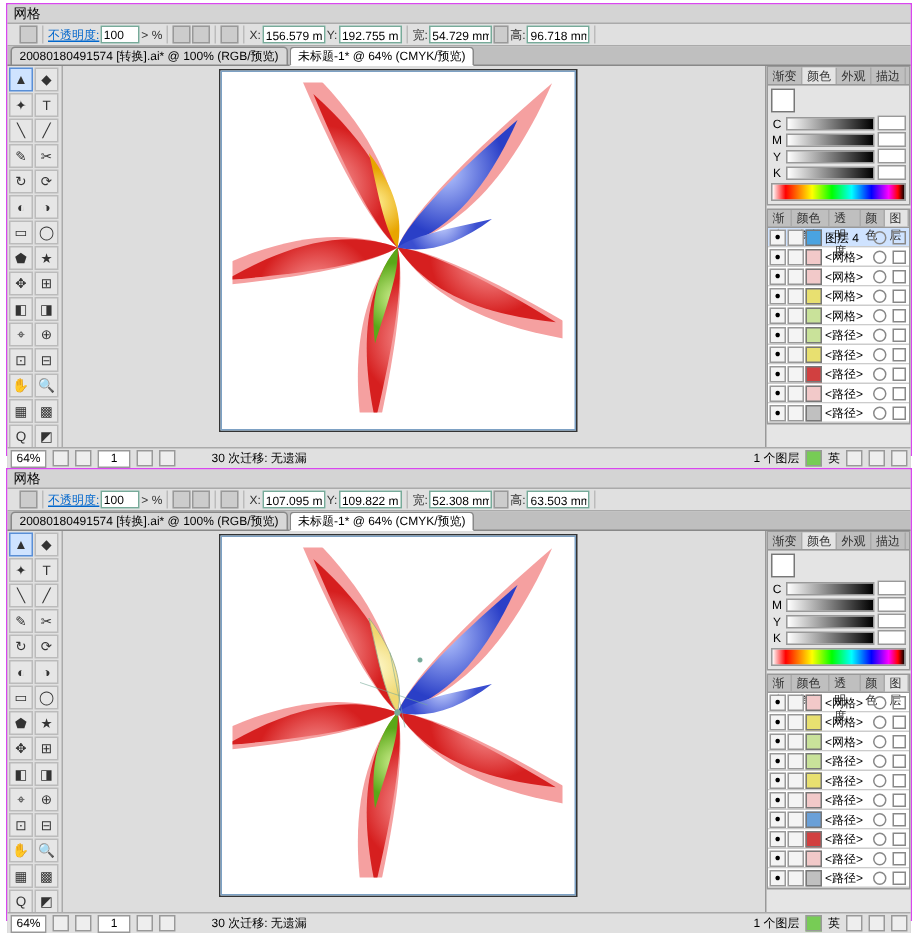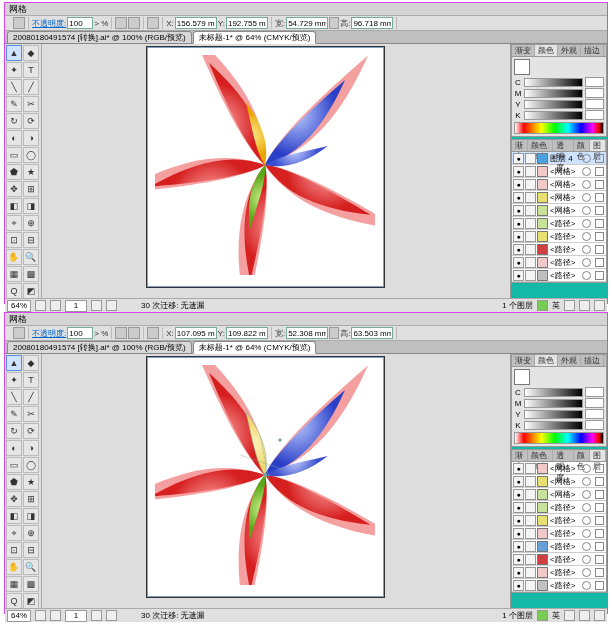--- a/index.html
+++ b/index.html
@@ -22,21 +22,21 @@
 .tbtn.sel{background:#cfe3ff;border-color:#5a8fd6}
 .swatch{grid-column:1/3;height:22px;position:relative}
 .swatch .f{position:absolute;left:3px;top:2px;width:13px;height:13px;background:#fff;border:1px solid #444}
 .swatch .s{position:absolute;left:10px;top:8px;width:13px;height:13px;background:#fff;border:1px solid #444}
 .swatch .s::after{content:"";position:absolute;left:2px;top:2px;width:7px;height:7px;border:1px solid #c00}
 
 .canvaswrap{flex:1;overflow:hidden;position:relative;background:#ddd}
 .canvas{position:absolute;left:105px;top:3px;width:235px;height:238px;background:#fff;border:1px solid #7da1c4;box-shadow:0 0 0 1px #333}
 .pinwheel{position:absolute;left:117px;top:118px;transform:translate(-50%,-50%)}
 
-.panels{width:96px;background:#14b8a6;border-left:1px solid #999;position:absolute;right:0;top:0;bottom:14px;font-size:8px}
+.panels{width:96px;background:#e5e5e5;border-left:1px solid #999;position:absolute;right:0;top:0;bottom:14px;font-size:8px}
 .panel{border:1px solid #999;margin-bottom:2px;background:#e4e4e4}
 .panel .phead{height:11px;background:#bfbfbf;display:flex;border-bottom:1px solid #999}
 .panel .ptab{padding:0 3px;line-height:11px;border-right:1px solid #aaa;color:#333}
 .panel .ptab.act{background:#e4e4e4}
 
 .colorbody{padding:2px}
 .crow{display:flex;align-items:center;margin-bottom:1px}
 .crow .cl{width:8px;text-align:center}
 .crow .sld{flex:1;height:7px;background:linear-gradient(to right,#fff,#000);border:1px solid #999;margin:0 2px}
 .crow .cv{width:16px;height:8px;border:1px solid #999;background:#fff;font-size:7px;text-align:right;padding-right:1px}

